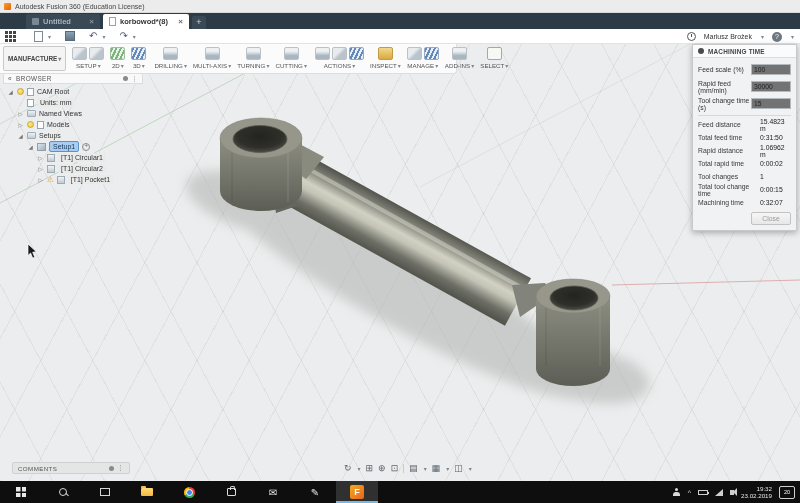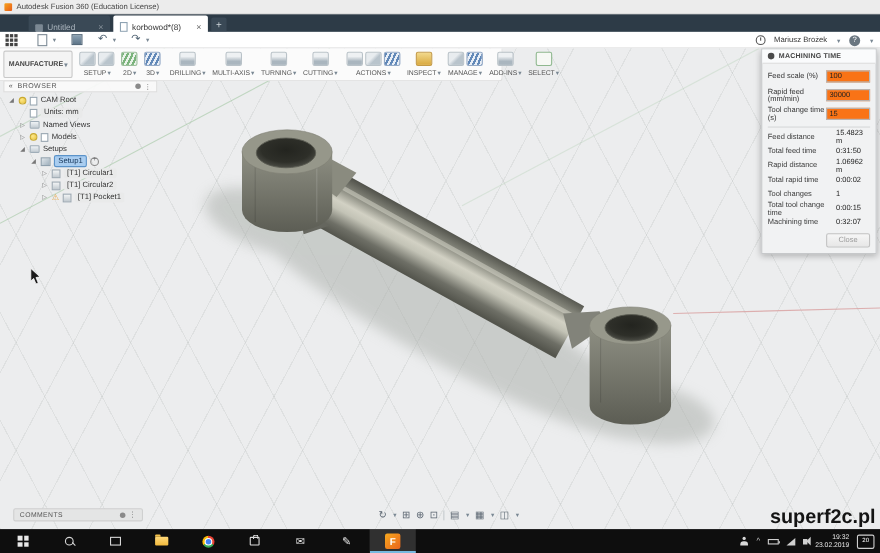--- a/index.html
+++ b/index.html
@@ -6,21 +6,21 @@
   .app{position:relative;width:800px;height:503px;overflow:hidden;
        font-family:"Liberation Sans",sans-serif;background:#ecedee;
        -webkit-font-smoothing:antialiased;}
   
   .titlebar{position:absolute;left:0;top:0;width:800px;height:13px;background:#ececec;
             border-bottom:1px solid #d9d9d9;display:flex;align-items:center;gap:4px;padding-left:4px;box-sizing:border-box;}
   .app-logo{width:7px;height:7px;background:linear-gradient(135deg,#f6a21c,#e85d1a);border-radius:1px;}
   .title-text{font-size:7px;color:#444;}
   
   .tabbar{position:absolute;left:0;top:13px;width:800px;height:16px;background:#2d3b47;display:flex;align-items:flex-end;}
-  .tab{height:15px;display:flex;align-items:flex-end;gap:4px;padding:0 6px;font-size:7.5px;box-sizing:border-box;}
+  .tab{height:15px;display:flex;align-items:center;gap:4px;padding:0 6px;font-size:7.5px;box-sizing:border-box;font-weight:bold;}
   .tab.inactive{margin-left:26px;width:74px;background:#3a4956;color:#aab4bd;border-radius:2px 2px 0 0;}
   .tab.active{width:86px;background:#ffffff;color:#333;margin-left:3px;border-radius:2px 2px 0 0;}
   .tab-close{margin-left:auto;font-size:8px;line-height:8px;color:#8b959e;}
   .tab.active .tab-close{color:#666;}
   .doc-ic{width:7px;height:9px;background:#fff;border:1px solid #8fa3b3;box-sizing:border-box;}
   .home-ic{width:7px;height:7px;background:#7b8893;border-radius:1px;}
   .newtab{width:14px;height:13px;margin-left:3px;background:#3a4956;color:#cfd6db;font-size:9px;line-height:13px;text-align:center;border-radius:2px 2px 0 0;}
   
   .qat{position:absolute;left:0;top:29px;width:800px;height:15px;background:#fff;border-bottom:1px solid #e3e3e3;
        display:flex;align-items:center;gap:4px;padding-left:5px;box-sizing:border-box;}
@@ -85,21 +85,21 @@
   
   .dialog{position:absolute;left:692px;top:44px;width:105px;background:#f1f2f3;border:1px solid #c6c8ca;
           box-shadow:0 2px 6px rgba(0,0,0,.28);z-index:26;box-sizing:border-box;}
   .dlg-head{height:12px;background:#fafbfc;border-bottom:1px solid #dcdcdc;display:flex;align-items:center;gap:4px;
             padding:0 5px;font-size:6.4px;font-weight:bold;color:#444;letter-spacing:.2px;}
   .dlg-dot{width:6px;height:6px;border-radius:50%;background:#4a4a4a;flex:none;}
   .dlg-body{padding:3px 5px 4px;}
   .in-row{display:flex;align-items:center;height:17px;}
   .in-row label{flex:1;font-size:6.8px;color:#333;}
   .dlg-input{width:40px;height:11px;font-size:6.8px;font-family:"Liberation Sans",sans-serif;
-             border:1px solid #b4b9bd;background:#f97316;padding:0 2px;box-sizing:border-box;color:#222;}
+             border:1px solid #b4b9bd;background:#737373;padding:0 2px;box-sizing:border-box;color:#222;}
   .dlg-sep{height:1px;background:#d6d8da;margin:3px 0 2px;}
   .st-row{display:flex;height:13px;align-items:center;font-size:6.8px;color:#3a3a3a;}
   .st-row .lab{width:62px;flex:none;}
   .st-row .val{color:#222;}
   .dlg-foot{display:flex;justify-content:flex-end;padding:3px 0 1px;}
   .close-btn{width:40px;height:13px;font-size:6.8px;font-family:"Liberation Sans",sans-serif;color:#9a9a9a;
              background:linear-gradient(#f6f6f6,#e7e7e7);border:1px solid #c2c2c2;border-radius:2px;}
   
   .comments{position:absolute;left:12px;top:462px;width:118px;height:12px;background:#e4e5e5;border:1px solid #cfd0d0;
             border-radius:2px;display:flex;align-items:center;padding:0 5px;box-sizing:border-box;z-index:25;}
@@ -500,21 +500,20 @@
     <span class="vb-ic">⊡</span>
     <span class="vb-sep"></span>
     <span class="vb-ic">▤</span>
     <span class="caret">▾</span>
     <span class="vb-ic">▦</span>
     <span class="caret">▾</span>
     <span class="vb-ic">◫</span>
     <span class="caret">▾</span>
   </div>
 
-  <div class="watermark">superf2c.pl</div>
 
   <div class="taskbar">
     <span class="tb-ic">
         <span class="win-logo"></span>
       </span>
     <span class="tb-ic">
         <span class="search-ic"></span>
       </span>
     <span class="tb-ic">
         <span class="taskview-ic"></span>

